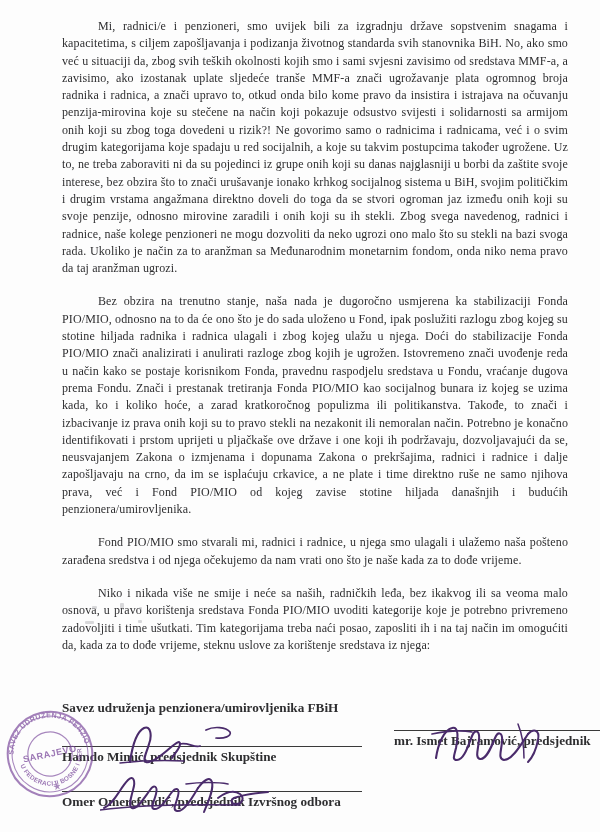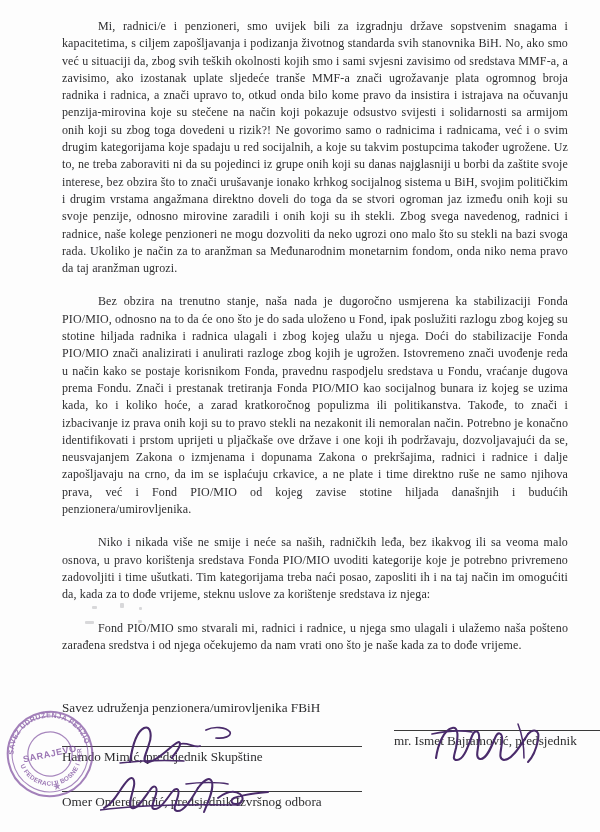--- a/index.html
+++ b/index.html
@@ -43,20 +43,21 @@
   }
   p.para:last-child { margin-bottom: 0; }
 
   
   .sign-area {
     position: absolute;
     left: 0;
     top: 700px;
     width: 496px;
     height: 132px;
+    font-weight: bold;
   }
 
   .sign-col {
     position: absolute;
     font-size: 13.2px;
     line-height: 16px;
     color: #2e2e30;
   }
   .sign-col.left  { left: 62px;  width: 300px; }
   .sign-col.right { left: 394px; width: 206px; }
@@ -106,22 +107,22 @@
   }
 </style>
 </head>
 <body>
 
 <div class="page"></div>
 
 <div class="doc-body">
   <p class="para">Mi, radnici/e i penzioneri, smo uvijek bili za izgradnju države sopstvenim snagama i kapacitetima, s ciljem zapošljavanja i podizanja životnog standarda svih stanovnika BiH. No, ako smo već u situaciji da, zbog svih teških okolnosti kojih smo i sami svjesni zavisimo od sredstava MMF-a, a zavisimo, ako izostanak uplate sljedeće tranše MMF-a znači ugrožavanje plata ogromnog broja radnika i radnica, a znači upravo to, otkud onda bilo kome pravo da insistira i istrajava na očuvanju penzija-mirovina koje su stečene na način koji pokazuje odsustvo svijesti i solidarnosti sa armijom onih koji su zbog toga dovedeni u rizik?! Ne govorimo samo o radnicima i radnicama, već i o svim drugim kategorijama koje spadaju u red socijalnih, a koje su takvim postupcima također ugrožene. Uz to, ne treba zaboraviti ni da su pojedinci iz grupe onih koji su danas najglasniji u borbi da zaštite svoje interese, bez obzira što to znači urušavanje ionako krhkog socijalnog sistema u BiH, svojim političkim i drugim vrstama angažmana direktno doveli do toga da se stvori ogroman jaz između onih koji su svoje penzije, odnosno mirovine zaradili i onih koji su ih stekli. Zbog svega navedenog, radnici i radnice, naše kolege penzioneri ne mogu dozvoliti da neko ugrozi ono malo što su stekli na bazi svoga rada. Ukoliko je način za to aranžman sa Međunarodnim monetarnim fondom, onda niko nema pravo da taj aranžman ugrozi.</p>
   <p class="para">Bez obzira na trenutno stanje, naša nada je dugoročno usmjerena ka stabilizaciji Fonda PIO/MIO, odnosno na to da će ono što je do sada uloženo u Fond, ipak poslužiti razlogu zbog kojeg su stotine hiljada radnika i radnica ulagali i zbog kojeg ulažu u njega. Doći do stabilizacije Fonda PIO/MIO znači analizirati i anulirati razloge zbog kojih je ugrožen. Istovremeno znači uvođenje reda u način kako se postaje korisnikom Fonda, pravednu raspodjelu sredstava u Fondu, vraćanje dugova prema Fondu. Znači i prestanak tretiranja Fonda PIO/MIO kao socijalnog bunara iz kojeg se uzima kada, ko i koliko hoće, a zarad kratkoročnog populizma ili politikanstva. Takođe, to znači i izbacivanje iz prava onih koji su to pravo stekli na nezakonit ili nemoralan način. Potrebno je konačno identifikovati i prstom uprijeti u pljačkaše ove države i one koji ih podržavaju, dozvoljavajući da se, neusvajanjem Zakona o izmjenama i dopunama Zakona o prekršajima, radnici i radnice i dalje zapošljavaju na crno, da im se isplaćuju crkavice, a ne plate i time direktno ruše ne samo njihova prava, već i Fond PIO/MIO od kojeg zavise stotine hiljada današnjih i budućih penzionera/umirovljenika.</p>
+  <p class="para">Fond PIO/MIO smo stvarali mi, radnici i radnice, u njega smo ulagali i ulažemo naša pošteno zarađena sredstva i od njega očekujemo da nam vrati ono što je naše kada za to dođe vrijeme.</p>
   <p class="para">Niko i nikada više ne smije i neće sa naših, radničkih leđa, bez ikakvog ili sa veoma malo osnova, u pravo korištenja sredstava Fonda PIO/MIO uvoditi kategorije koje je potrebno privremeno zadovoljiti i time ušutkati. Tim kategorijama treba naći posao, zaposliti ih i na taj način im omogućiti da, kada za to dođe vrijeme, steknu uslove za  korištenje sredstava iz njega:</p>
-  <p class="para">Fond PIO/MIO smo stvarali mi, radnici i radnice, u njega smo ulagali i ulažemo naša pošteno zarađena sredstva i od njega očekujemo da nam vrati ono što je naše kada za to dođe vrijeme.</p>
 </div>
 
 <div class="speck" style="left:92px;top:606px;width:5px;height:3px;"></div>
 <div class="speck" style="left:120px;top:603px;width:4px;height:5px;"></div>
 <div class="speck" style="left:139px;top:607px;width:3px;height:3px;"></div>
 <div class="speck" style="left:85px;top:621px;width:9px;height:3px;"></div>
 <div class="speck" style="left:138px;top:620px;width:4px;height:3px;"></div>
 
 <div class="sign-area">
 

